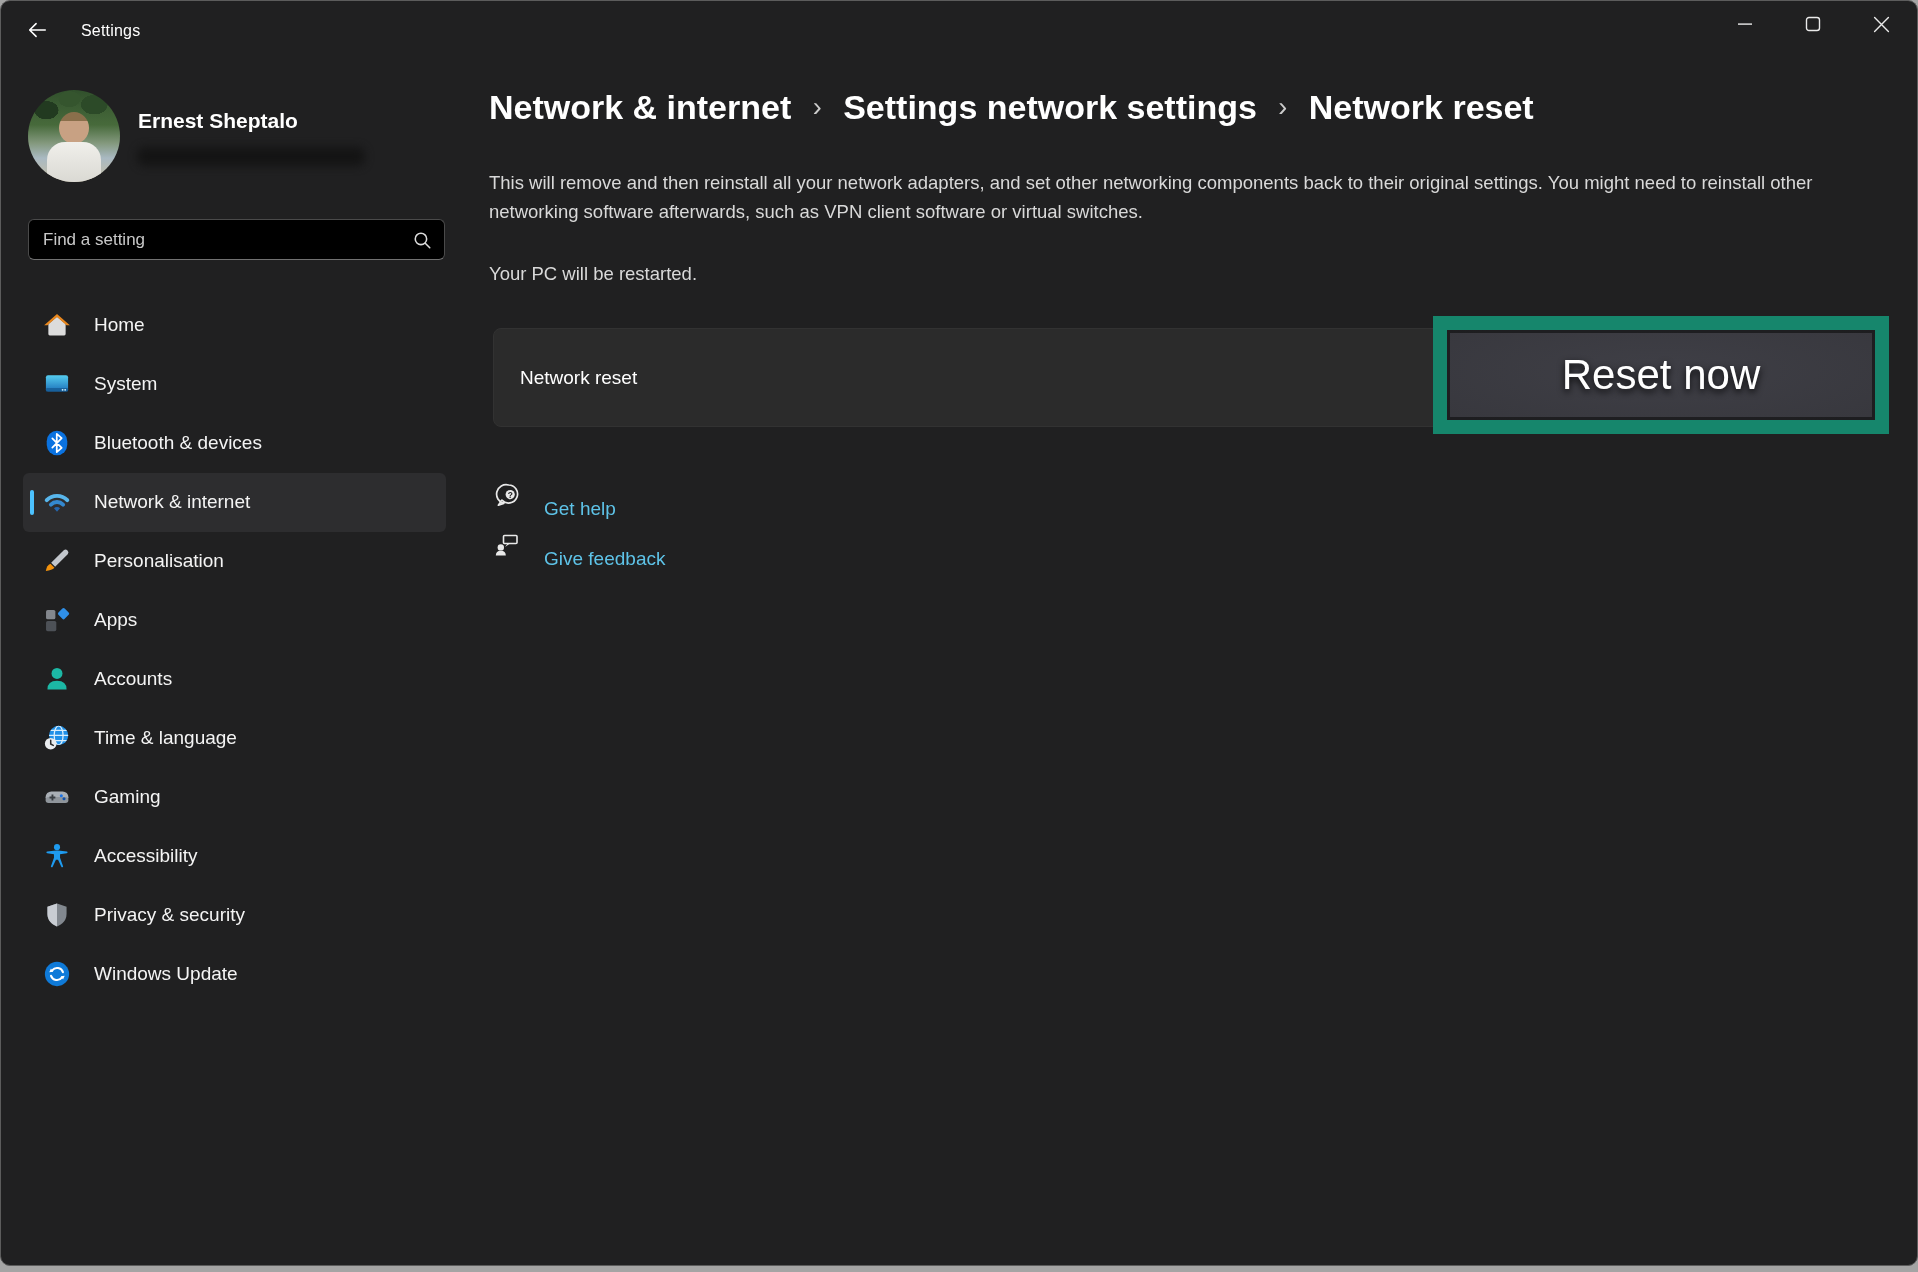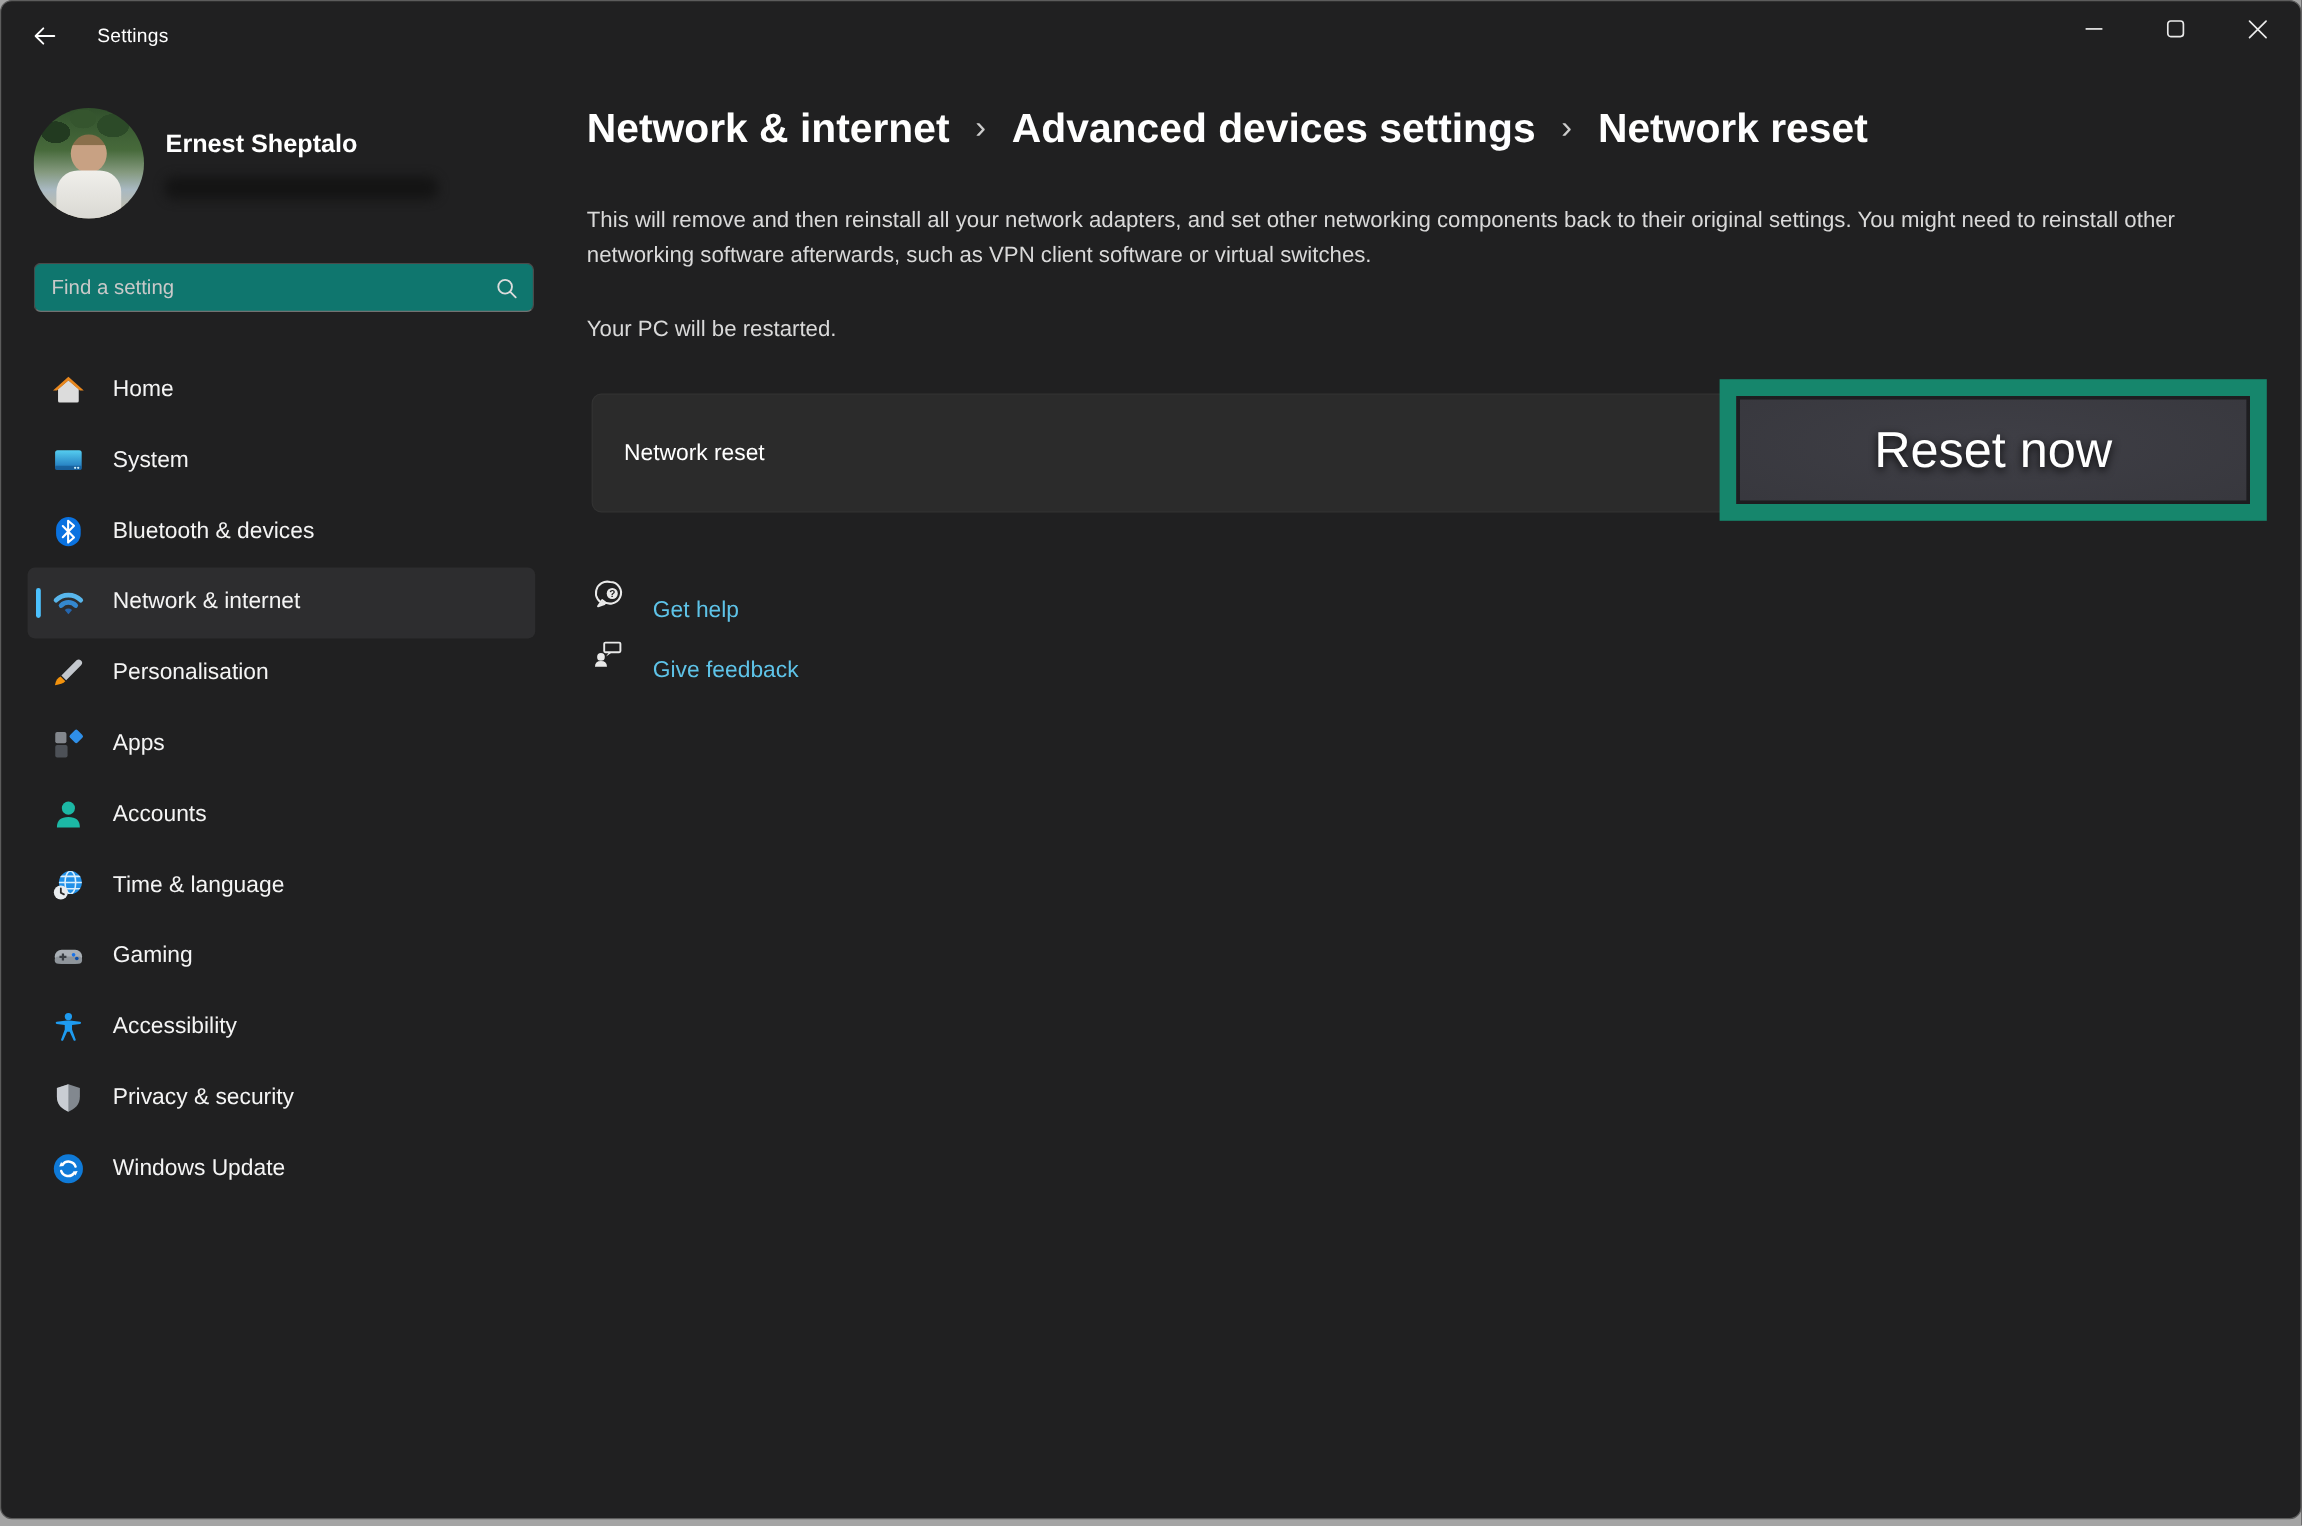--- a/index.html
+++ b/index.html
@@ -54,21 +54,21 @@
   .profile-name {
     position:absolute; left:137px; top:108px;
     font-size:21px; font-weight:600; color:#ffffff;
   }
   .redacted {
     position:absolute; left:136px; top:146px; width:228px; height:19px;
     background:#131313; border-radius:8px; filter:blur(5px); opacity:.92;
   }
   .searchbox {
     position:absolute; left:27px; top:218px; width:417px; height:41px;
-    background:#0f766e; border:1px solid #4a4a4a; border-bottom-color:#717171;
+    background:#000000; border:1px solid #4a4a4a; border-bottom-color:#717171;
     border-radius:6px;
   }
   .searchbox input {
     width:100%; height:100%; background:transparent; border:none; outline:none;
     padding:0 44px 0 14px; font-family:"Liberation Sans", sans-serif;
     font-size:17px; color:#ffffff;
   }
   .searchbox input::placeholder { color:#c9c9c9; opacity:1; }
   .search-ic { position:absolute; right:12px; top:11px; width:19px; height:19px; }
 
@@ -332,21 +332,21 @@
         </svg>
       </span>
       <span class="nav-label">Windows Update</span>
     </div>
 
   </nav>
 
   <div class="breadcrumb">
     <span class="crumb">Network &amp; internet</span>
     <span class="sep">›</span>
-    <span class="crumb">Advanced devices settings</span>
+    <span class="crumb">Settings network settings</span>
     <span class="sep">›</span>
     <span class="crumb current">Network reset</span>
   </div>
 
   <p class="desc">This will remove and then reinstall all your network adapters, and set other networking components back to their original settings. You might need to reinstall other networking software afterwards, such as VPN client software or virtual switches.</p>
   <p class="restart">Your PC will be restarted.</p>
 
   <div class="reset-card">
     <span class="reset-card-label">Network reset</span>
   </div>

